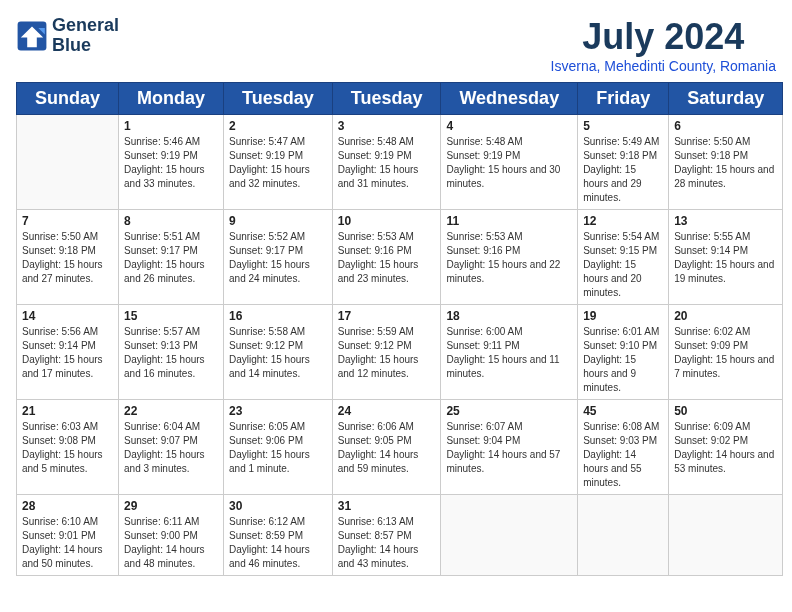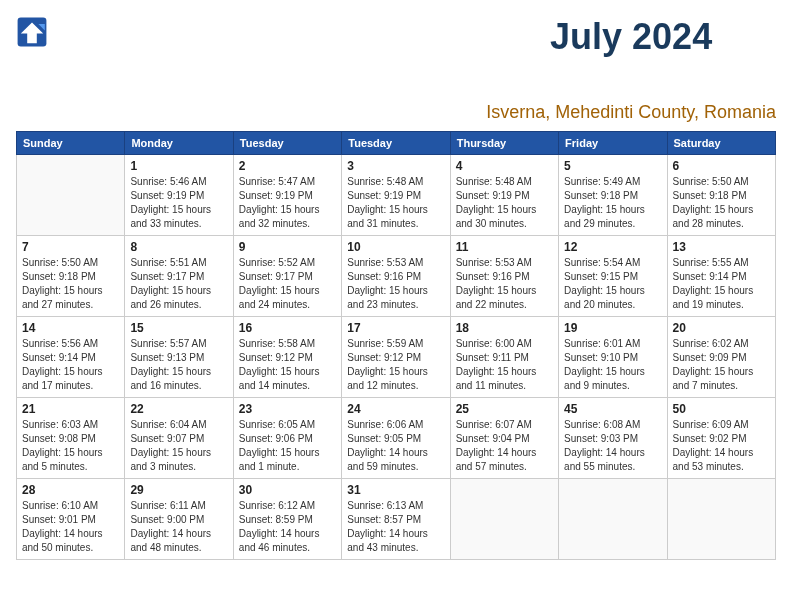--- a/index.html
+++ b/index.html
@@ -33,35 +33,34 @@
     }
     .title-block {
       text-align: center;
     }
     .month-title {
       font-size: 36px;
       font-weight: bold;
       color: #1a3a5c;
     }
     .subtitle {
-      font-size: 18px;
-      color: #a16207;
-      margin-top: 44px;
+      font-size: 14px;
+      color: #1d4ed8;
     }
     .calendar {
       width: 100%;
       border-collapse: collapse;
       font-size: 11px;
     }
     .calendar th {
       background: #2255a4;
       color: #fff;
-      padding: 5px 6px;
+      padding: 5px 18px;
       text-align: left;
-      font-size: 11px;
+      font-size: 18px;
       font-weight: bold;
       border: 1px solid #1a4080;
     }
     .calendar td {
       border: 1px solid #ccc;
       vertical-align: top;
       padding: 4px 5px;
       width: 108px;
       min-height: 80px;
       background: #fff;
@@ -89,35 +88,39 @@
 </head>
 <body>
 
 <div class="header">
   <div class="logo">
     <svg class="logo-icon" viewBox="0 0 40 40">
       <rect x="2" y="2" width="36" height="36" rx="4" fill="#2255a4"></rect>
       <polygon points="20,8 34,22 26,22 26,34 14,34 14,22 6,22" fill="#fff"></polygon>
       <polygon points="28,10 36,10 36,18" fill="#5599ee"></polygon>
     </svg>
+    <div class="logo-text">
+      <div>General</div>
+      <div>Blue</div>
+    </div>
   </div>
   <div class="title-block">
     <div class="month-title">July 2024</div>
     <div class="subtitle">Isverna, Mehedinti County, Romania</div>
   </div>
 </div>
 
 <table class="calendar">
   <thead>
     <tr>
     <th>Sunday</th>
         <th>Monday</th>
         <th>Tuesday</th>
         <th>Tuesday</th>
-        <th>Thursday</th>
+        <th>Wednesday</th>
         <th>Friday</th>
         <th>Saturday</th>
       </tr>
   </thead>
   <tbody id="calendar-body">
   <tr>
         <td class="empty"></td>
         <td>
         <span class="day-number">1</span>
         <div class="day-info">

